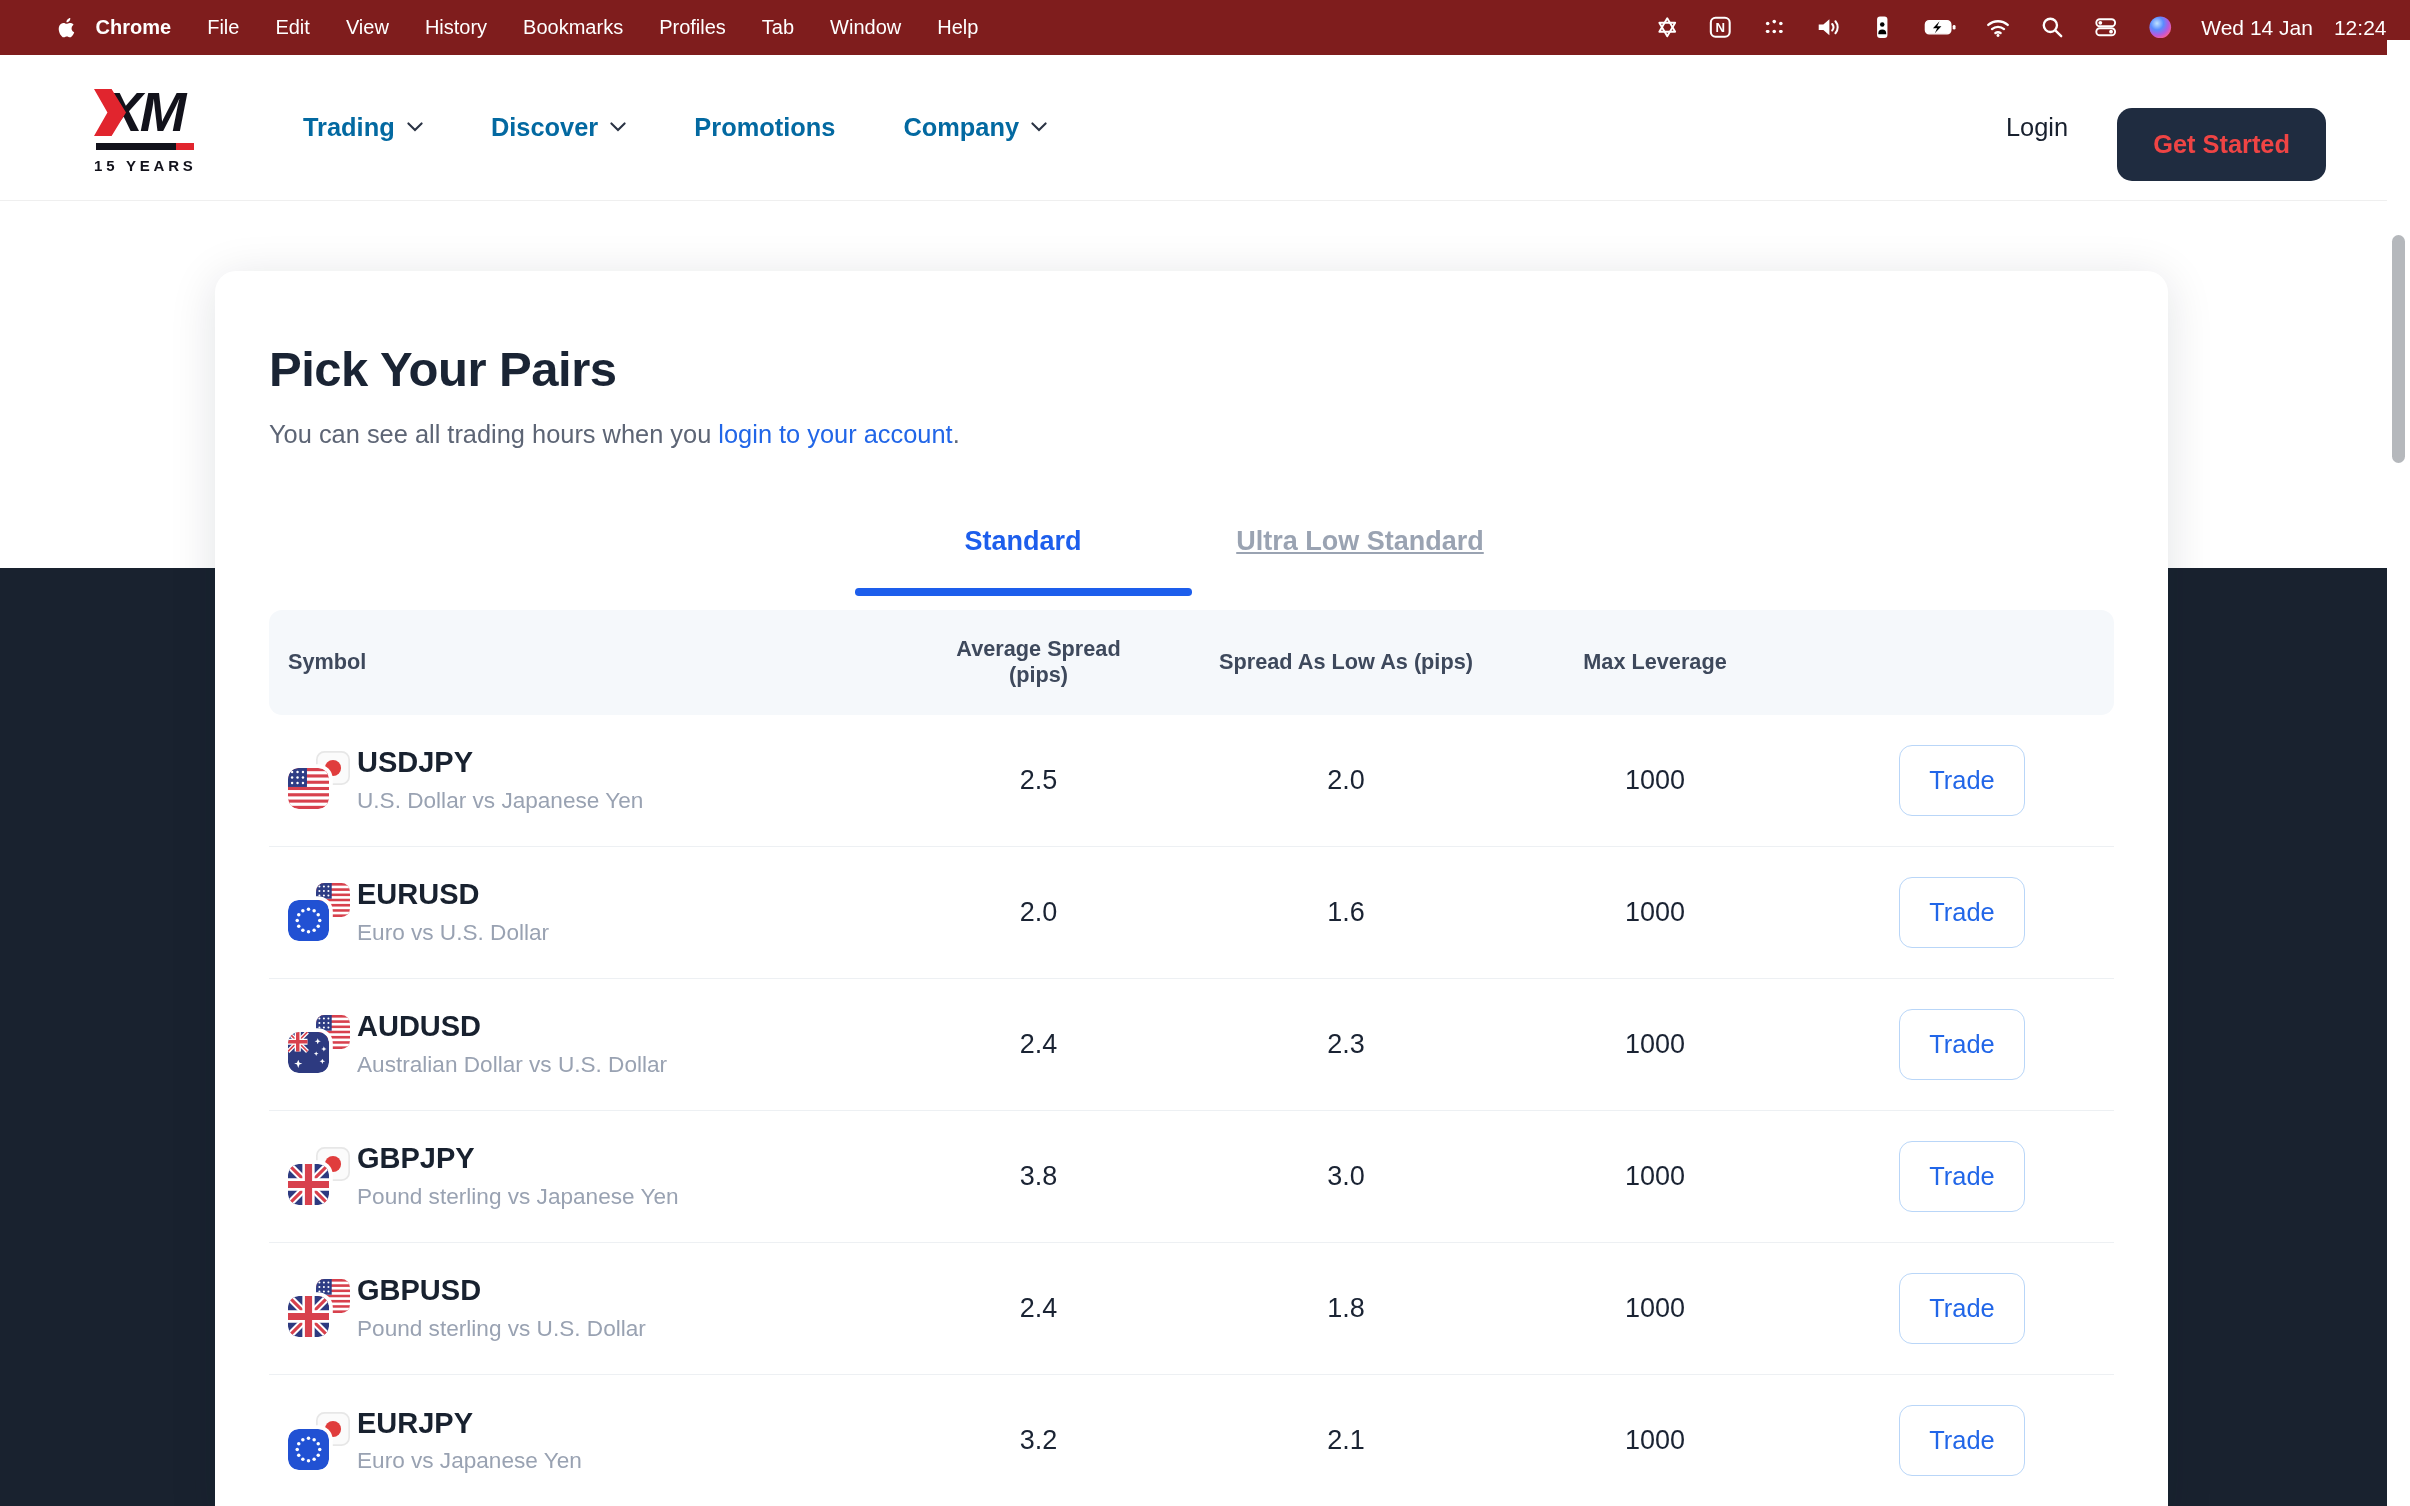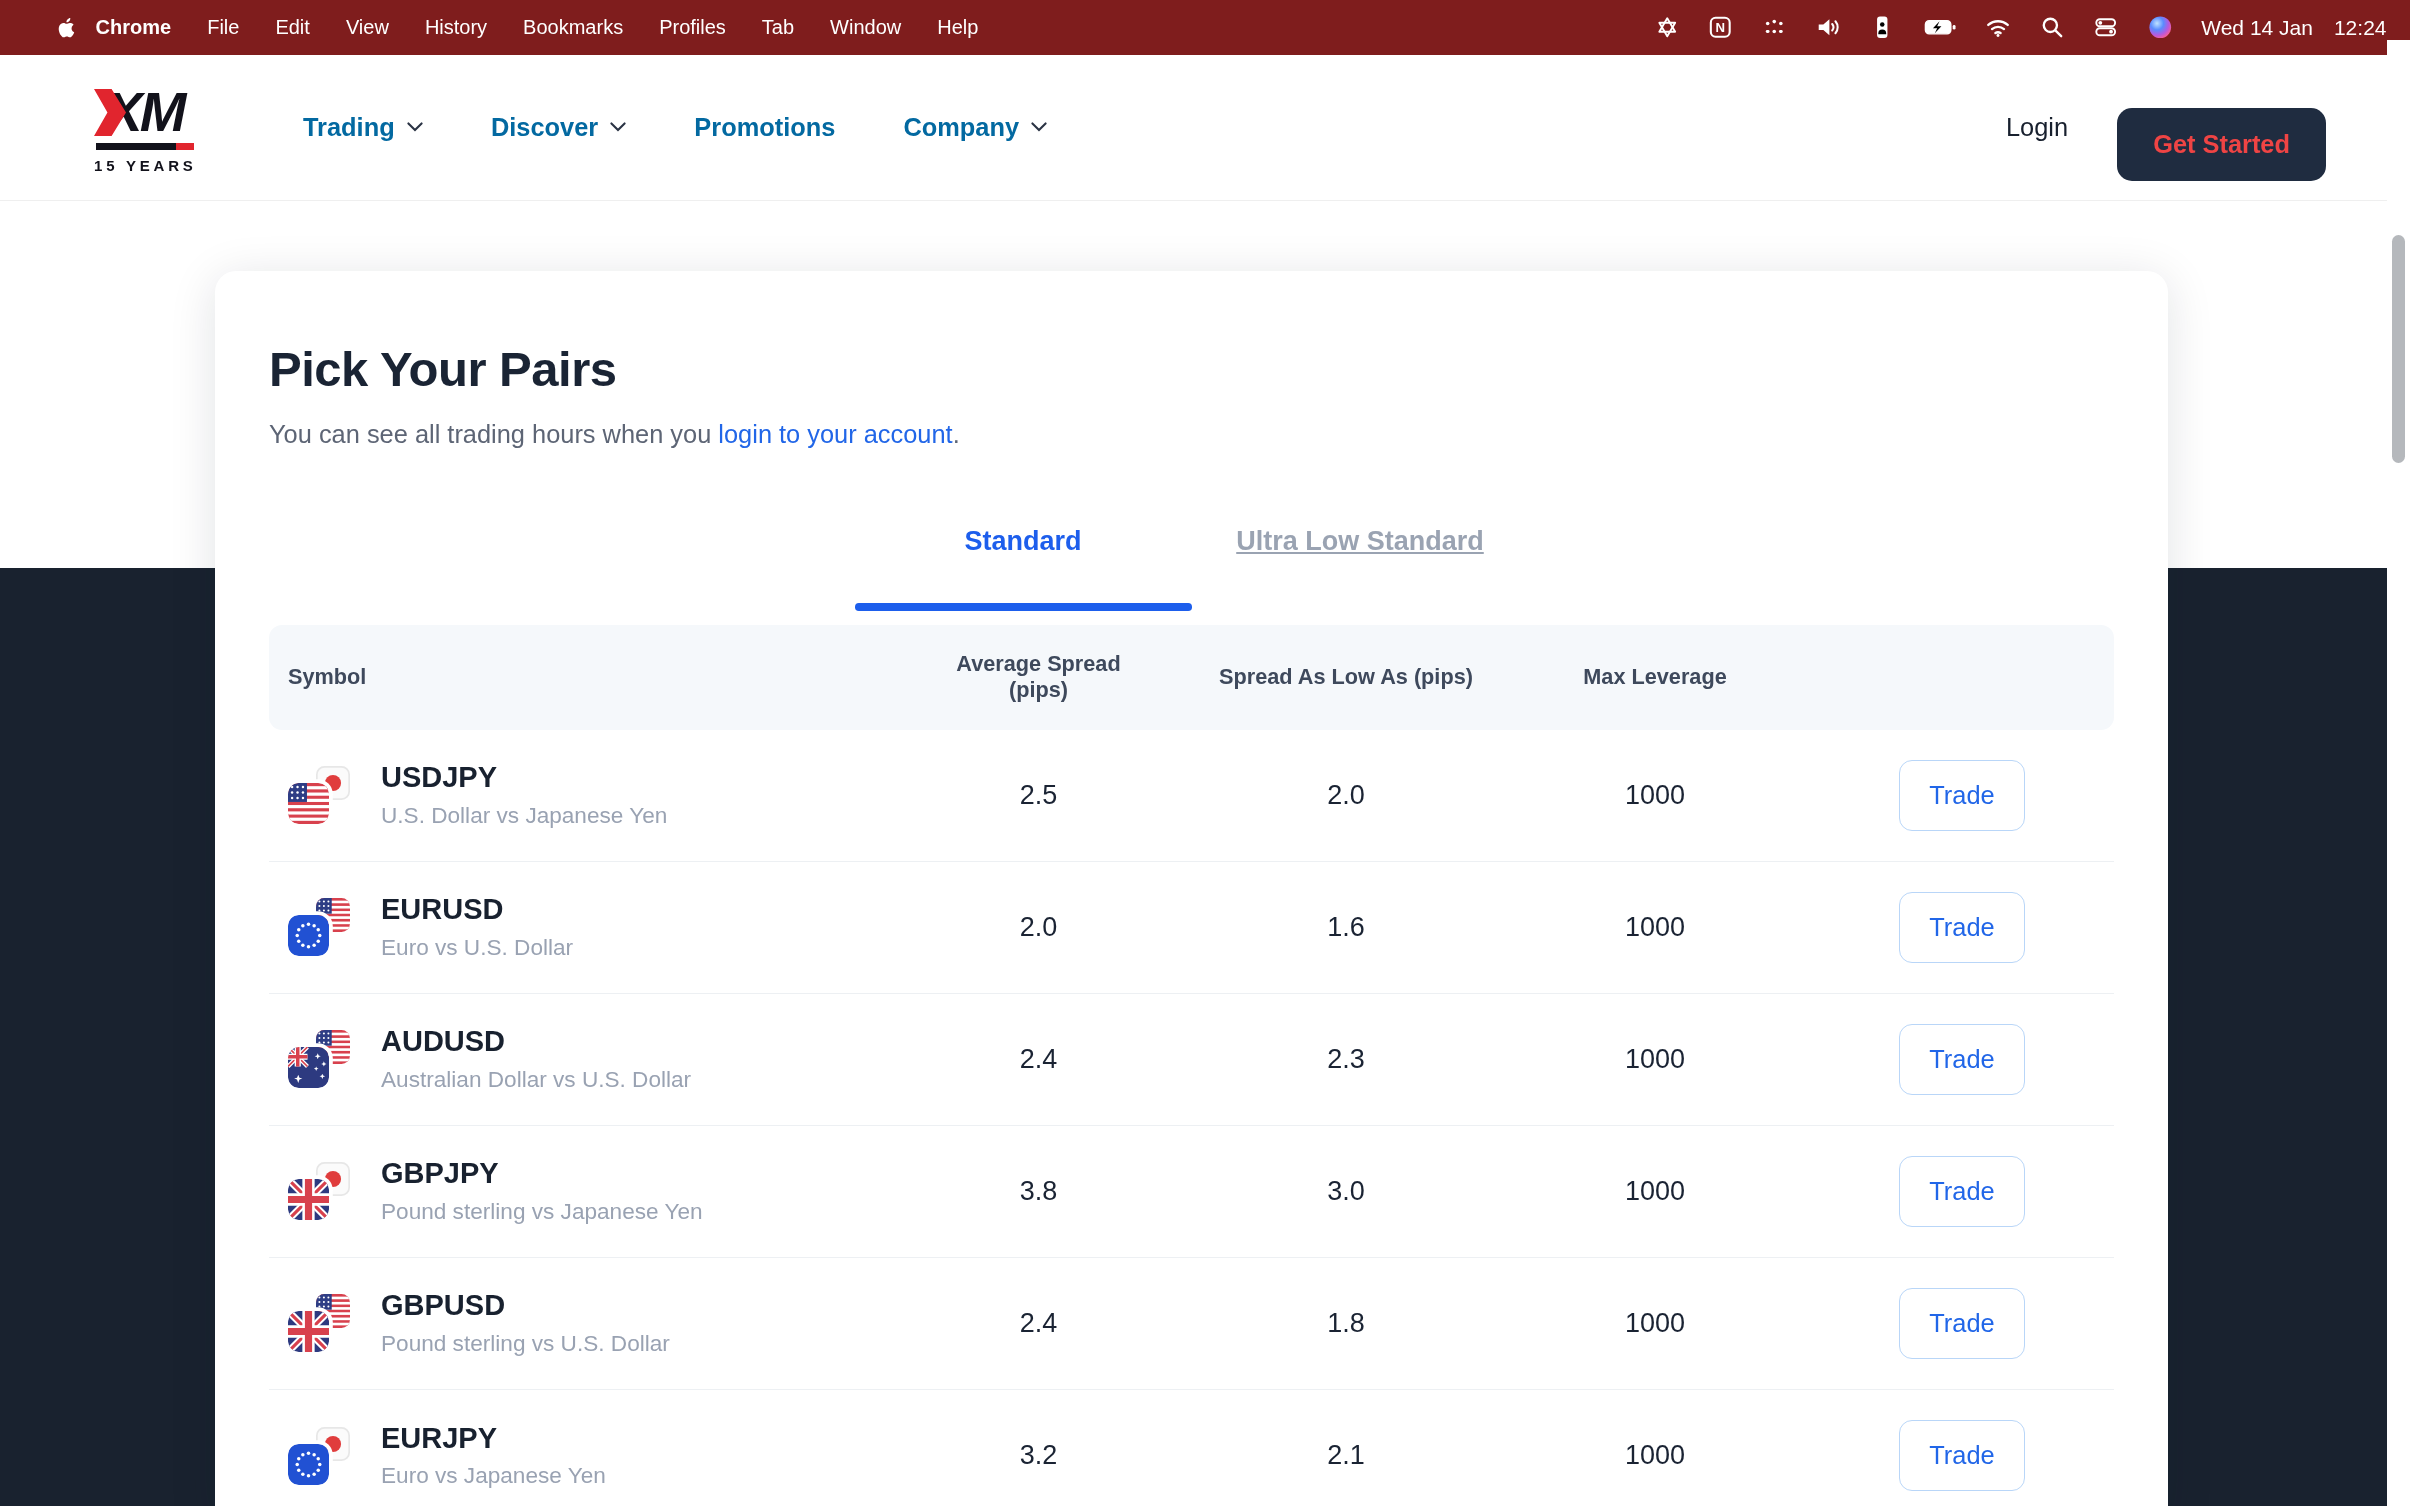--- a/index.html
+++ b/index.html
@@ -44,37 +44,37 @@
   .dark-bg { position:absolute; left:0; right:0; top:367px; bottom:0; background:#19222f; z-index:1; }
   .card { position:absolute; left:215px; width:1953px; top:70px; bottom:0; background:#fff;
           border-radius:21px 21px 0 0; box-shadow:0 7.5px 47px rgba(13,23,40,.12);
           z-index:2; padding:0 54px; }
   .card h1 { margin-top:70px; font-size:49px; font-weight:800; color:#1a2434; letter-spacing:-0.5px; }
   .subtitle { margin-top:22.6px; font-size:25.4px; color:#5d6575; }
   .subtitle a { color:#2166e8; text-decoration:none; cursor:pointer; }
 
   
   .tabs { margin-top:77px; display:flex; justify-content:center; }
-  .tab { width:337px; text-align:center; font-size:27px; padding-bottom:54px;
+  .tab { width:337px; text-align:center; font-size:27px; padding-bottom:39px;
          position:relative; cursor:pointer; }
   .tab.active { color:#1d5eec; font-weight:700; }
   .tab.inactive { color:#9aa3b2; font-weight:600;text-decoration:underline; }
   .tab.active::after { content:""; position:absolute; left:0; right:0; bottom:0; height:7.5px;
                        background:#1d5eec; border-radius:3.8px; }
 
   
   .table { margin-top:14px; }
   .thead, .trow { display:grid; grid-template-columns:659px 221px 394px 224px 1fr; align-items:center; }
   .thead { height:105px; background:#f5f8fb; border-radius:13px; font-size:21.7px; font-weight:700;
            color:#3e495c; }
   .th-sym { padding-left:19px; }
   .th-c { text-align:center; }
   .trow { height:132px; border-bottom:1.9px solid #edf0f3; background:#fff; }
   .trow:last-child { border-bottom:none; }
-  .sym-cell { display:flex; align-items:center; gap:31px; padding-left:19px; }
+  .sym-cell { display:flex; align-items:center; gap:7px; padding-left:19px; }
   .flag-pair { width:62px; height:58px; position:relative; flex-shrink:0; }
   .flag { position:absolute; display:block; }
   .flag.back { width:34px; height:34px; right:0; top:0; }
   .flag.front { width:41px; height:41px; left:0; bottom:0; border-radius:11.3px;
                 box-shadow:0 0 0 3.8px #fff; }
   .sym-name { font-size:29px; font-weight:700; color:#18212f; }
   .sym-desc { font-size:22.6px; color:#99a2b2; margin-top:8.5px; }
   .val { font-size:27px; color:#1a2333; text-align:center; }
   .trade-cell { display:flex; justify-content:flex-end; padding-right:89px; }
   .btn-trade { width:126px; height:71px; border:1.9px solid #b9d6f8; border-radius:13px; background:#fff;

